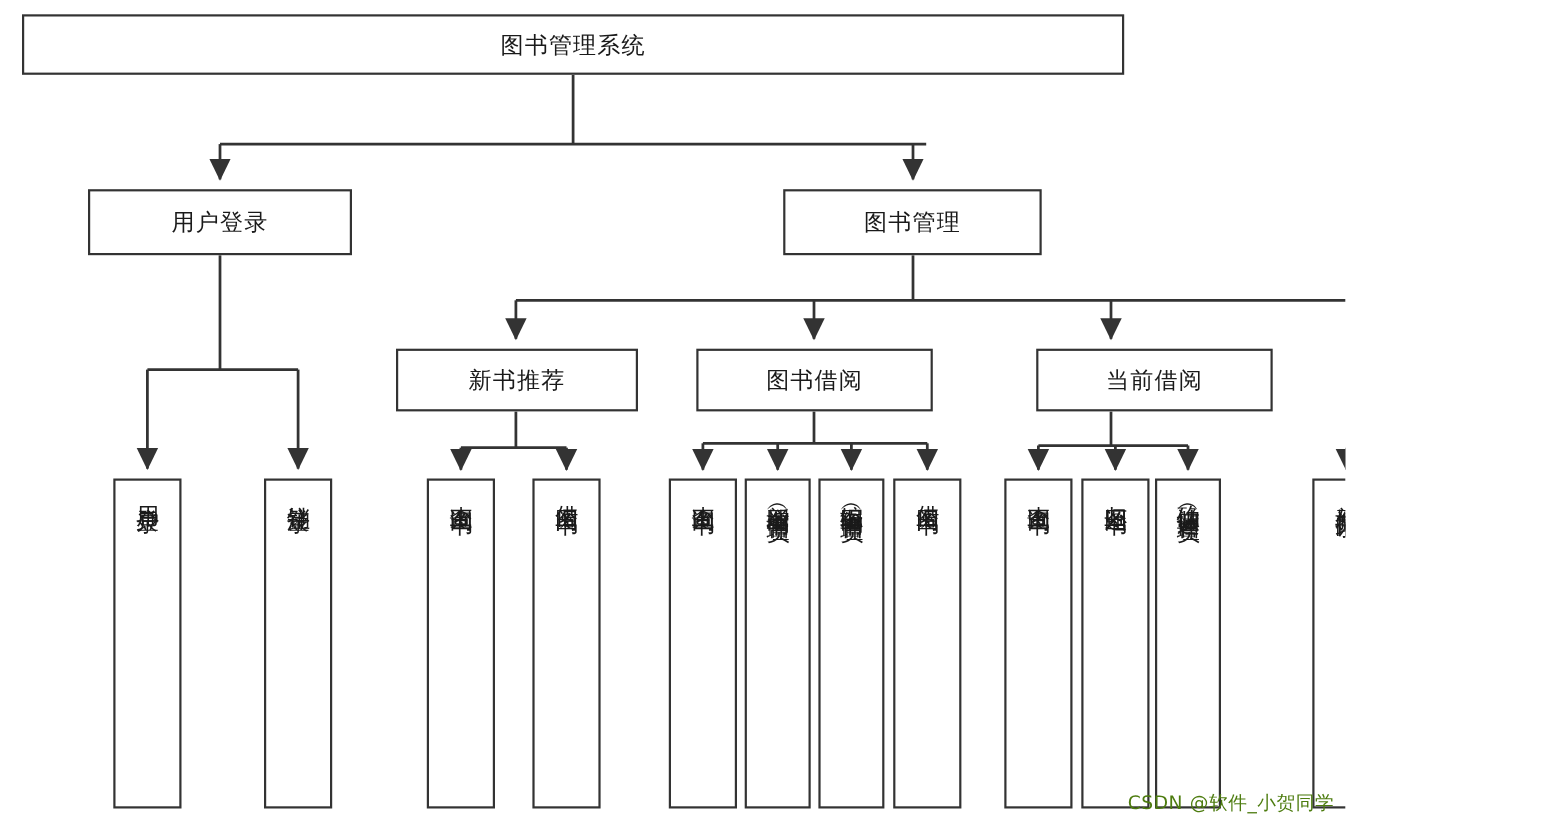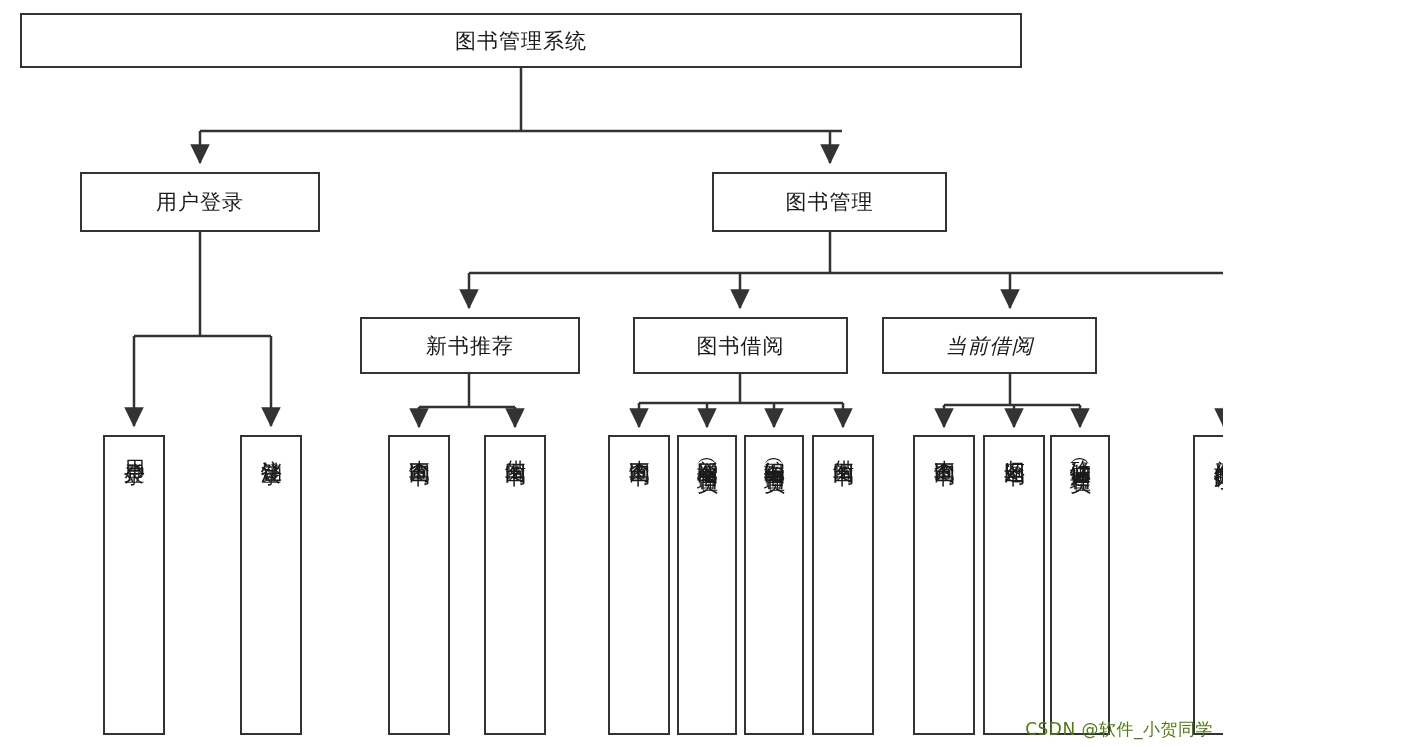--- a/index.html
+++ b/index.html
@@ -132,21 +132,21 @@
   <div class="node horiz" style="left:712px; top:172px; width:235px; height:60px;">
     <span>图书管理</span>
   </div>
 
   <div class="node horiz" style="left:360px; top:317px; width:220px; height:57px;">
     <span>新书推荐</span>
   </div>
   <div class="node horiz" style="left:633px; top:317px; width:215px; height:57px;text-align:center;">
     <span>图书借阅</span>
   </div>
-  <div class="node horiz" style="left:882px; top:317px; width:215px; height:57px;font-style:italic;">
+  <div class="node horiz" style="left:942px; top:317px; width:215px; height:57px;">
     <span>当前借阅</span>
   </div>
 
   <div class="node vert" style="left:103px; top:435px; width:62px; height:300px;">
     <span class="vlabel">用户登录</span>
   </div>
   <div class="node vert" style="left:240px; top:435px; width:62px; height:300px;">
     <span class="vlabel">注销登录</span>
   </div>
   <div class="node vert" style="left:388px; top:435px; width:62px; height:300px;">

